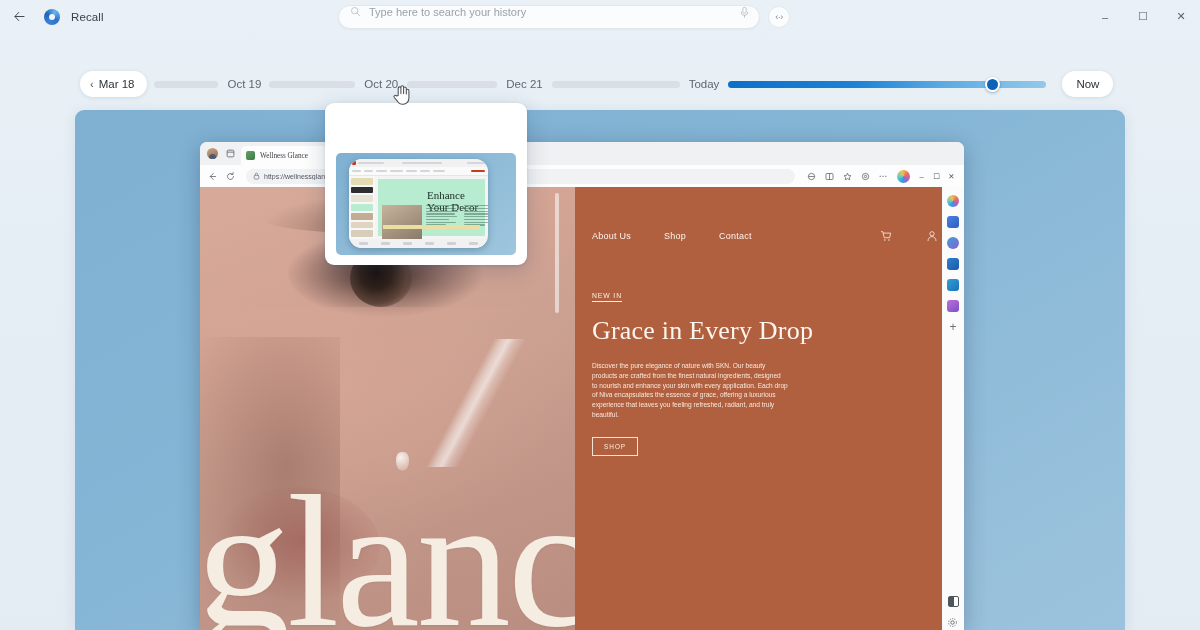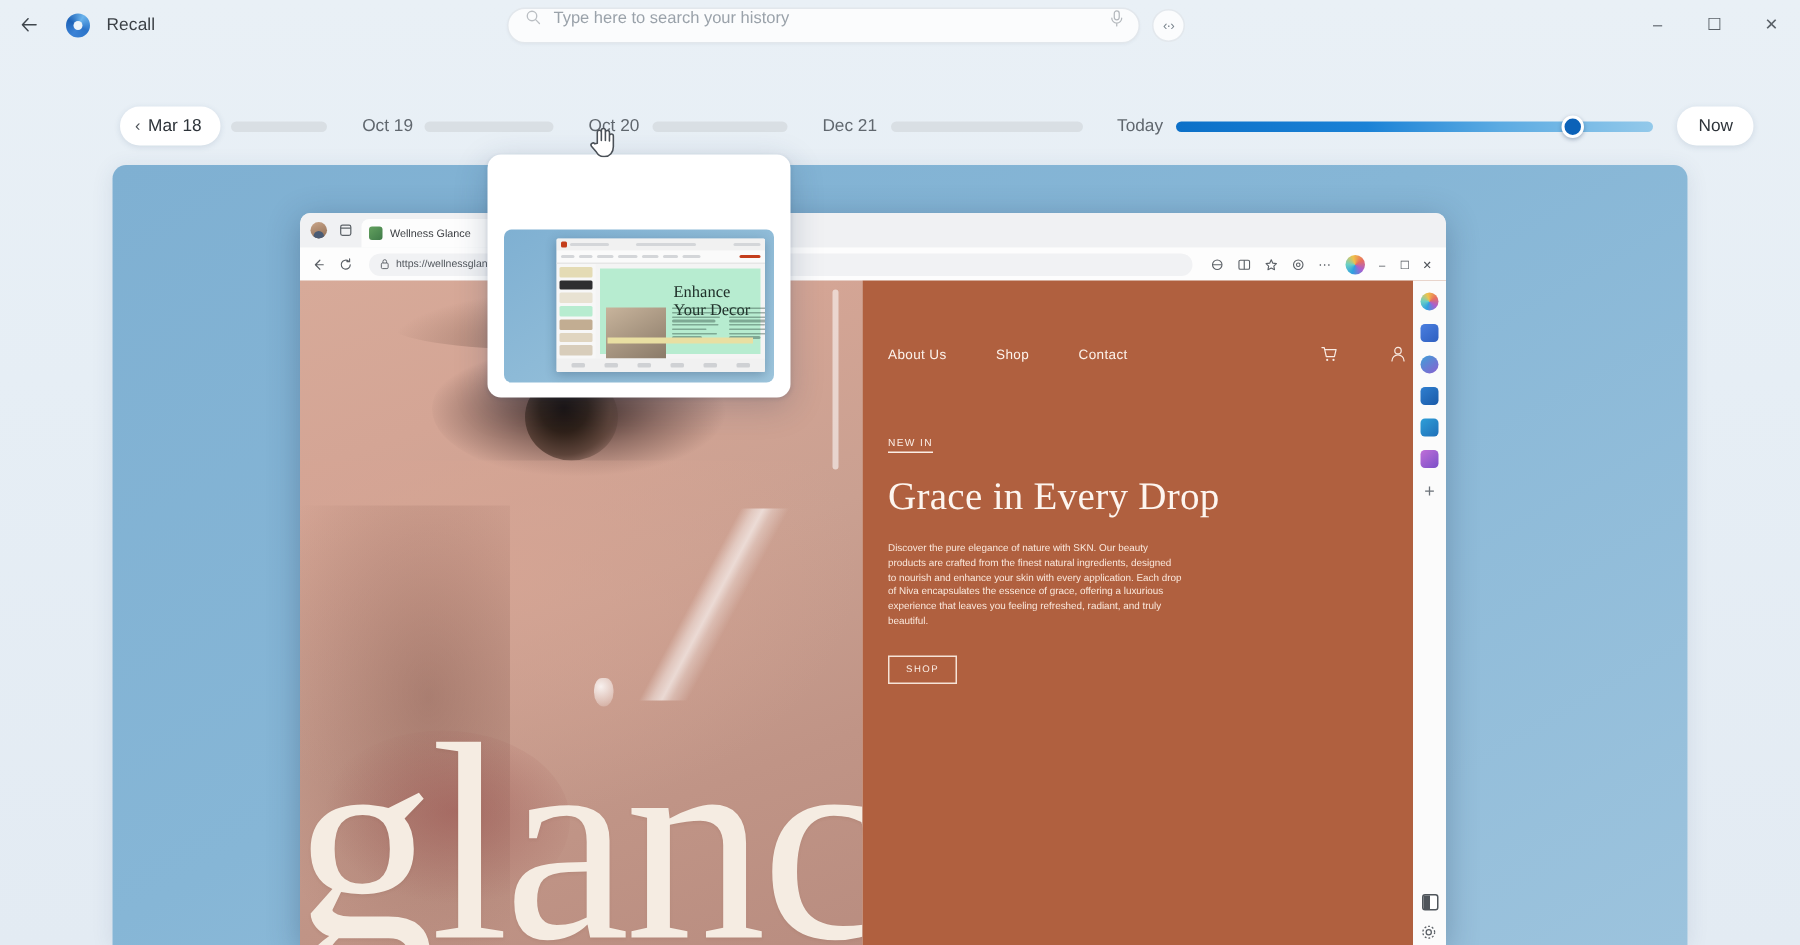--- a/index.html
+++ b/index.html
@@ -102,21 +102,21 @@
   .seg {
     height: 7px; border-radius: 5px;
     background: #d9dfe4; flex: none;
   }
   .seg.s1 { width: 64px;  margin-left: 7px; }
   .seg.s2 { width: 86px;  margin-left: 8px; }
   .seg.s3 { width: 90px;  margin-left: 9px; }
   .seg.s4 { width: 128px; margin-left: 9px; }
 
   .dlabel {
-    font-size: 11.5px; color: #60676e; flex: none; margin-left: 23px;
+    font-size: 11.5px; color: #60676e; flex: none; margin-left: 9px;
   }
 
   .slidewrap {
     position: relative; flex: none; height: 20px;
     width: 318px; margin-left: 9px;
     display: flex; align-items: center;
   }
   .slide-track {
     position: absolute; left: 0; right: 0; height: 7px; border-radius: 5px;
     background: linear-gradient(90deg, #0c70c8 0%, #1b82d6 40%, #5cabe2 68%, #93c9ea 100%);
@@ -201,21 +201,21 @@
     background: #fdfdfd; border-radius: 5px 5px 0 0;
     display: flex; align-items: center; gap: 5px;
     padding: 0 5px; flex: none;
   }
   .b-favicon {
     width: 9px; height: 9px; border-radius: 2px; flex: none;
     background: linear-gradient(140deg,#63a15f,#3f7a48);
   }
   .b-tabtitle {
     font-size: 7.2px; color: #3a3d41; white-space: nowrap;
-    overflow: hidden; text-overflow: ellipsis; flex: 1;
+    overflow: hidden; text-overflow: ellipsis; flex: 1; font-family: Liberation Serif, serif;
   }
   .b-tabx { font-size: 8px; color: #6c7176; line-height: 1; }
 
   .b-toolbar {
     height: 22px; background: #fdfdfd;
     display: flex; align-items: center; padding: 0 5px; gap: 4px;
   }
   .tb-ic {
     width: 14px; height: 14px; flex: none;
     display: flex; align-items: center; justify-content: center;
@@ -374,23 +374,22 @@
     display: flex; align-items: center; justify-content: center;
     font-family: "Liberation Serif", serif;
   }
   .hc-thumb {
     position: absolute; left: 11px; top: 50px;
     width: 180px; height: 102px; border-radius: 5px; overflow: hidden;
     background: linear-gradient(145deg,#7fb0d2,#9ec6dd);
   }
   .pp-win {
     position: absolute; left: 13px; top: 6px; width: 139px; height: 89px;
-    background: #f4f4f4; border-radius: 1px; overflow: hidden;
+    background: #f4f4f4; border-radius: 13px; overflow: hidden;
     box-shadow: 0 2px 7px rgba(20,45,75,.3);
-    margin-left: 22px;
   }
   .pp-title {
     height: 8px; background: #f1f1f1; display: flex; align-items: center;
     gap: 2px; padding: 0 3px;
   }
   .pp-dot { width: 4px; height: 4px; border-radius: 1px; background: #c43e1c; }
   .pp-bar { height: 2.5px; border-radius: 1px; background: #d4d6d9; }
   .pp-ribbon {
     height: 9px; background: #fafafa; display: flex; align-items: center;
     gap: 3px; padding: 0 3px; border-bottom: 1px solid #e6e6e6;

